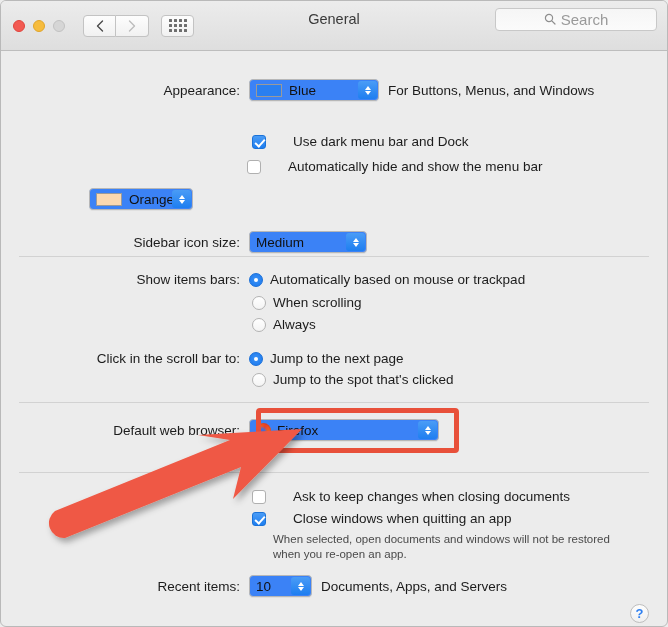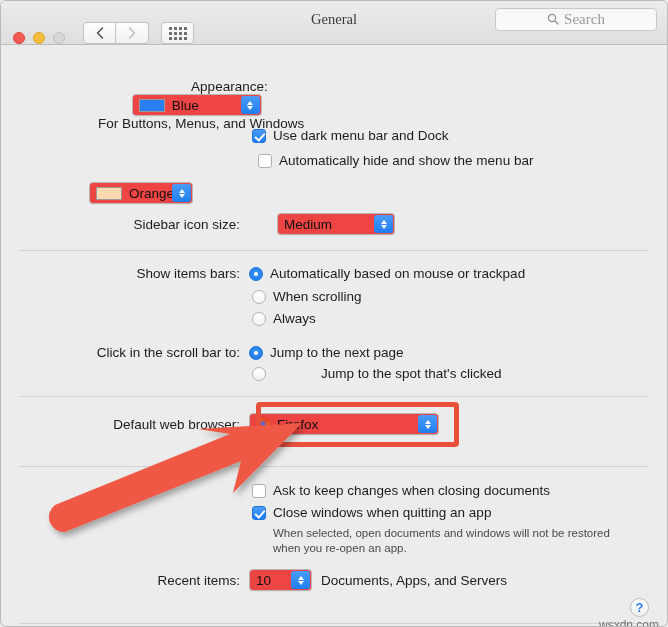--- a/index.html
+++ b/index.html
@@ -14,26 +14,25 @@
     width: 668px; height: 627px;
     background: #ececec;
     border: 1px solid #b9b9b9;
     border-radius: 6px;
     overflow: hidden;
   }
 
   
   #titlebar {
     position: relative;
-    height: 44px;
+    height: 50px;
     background: linear-gradient(to bottom, #ececec 0%, #dedede 100%);
     border-bottom: 1px solid #bdbdbd;
     display: flex;
-    align-items: flex-end;
-    font-family: Liberation Serif, serif;
+    align-items: center;
   }
   .traffic {
     display: flex; gap: 8px;
     margin-left: 12px;
   }
   .tl { width: 12px; height: 12px; border-radius: 50%; }
   .tl-close  { background: #f25a52; border: 1px solid #e0443d; }
   .tl-min    { background: #f6bc3e; border: 1px solid #e0a52b; }
   .tl-zoom   { background: #d6d6d6; border: 1px solid #c2c2c2; }
 
@@ -101,21 +100,21 @@
     font-size: 13.5px;
     color: #1c1c1c;
     margin-left: 9px;
     white-space: nowrap;
   }
 
   
   .popup {
     position: relative;
     height: 22px;
-    background: #ef4444;
+    background: #3b82f6;
     border: 1px solid #b7b7b7;
     border-radius: 4px;
     display: flex;
     align-items: center;
     padding-left: 6px;
     font-size: 13.5px;
     color: #111;
     box-shadow: 0 1px 0 rgba(0,0,0,0.05);
   }
   .popup .stepper {
@@ -137,21 +136,21 @@
   .stepper .down { border-top: 4px solid #fff; }
 
   .swatch {
     width: 26px; height: 13px;
     border: 1px solid #9a9a9a;
     margin-right: 7px;
     flex: none;
   }
 
   
-  .cbrow { display: flex; align-items: flex-start; }
+  .cbrow { display: flex; align-items: flex-start; gap: 20px; }
   .cb {
     width: 14px; height: 14px;
     border-radius: 3px;
     border: 1px solid #b0b0b0;
     background: #fff;
     flex: none;
     margin-right: 7px;
     position: relative;
     top: 1px;
   }
@@ -311,55 +310,55 @@
             <circle cx="5" cy="5" r="3.6" stroke="currentColor" stroke-width="1.2" fill="none"></circle>
             <path d="M7.8 7.8L11 11" stroke="currentColor" stroke-width="1.2" stroke-linecap="round"></path>
           </svg>
       </span>
       <span class="splaceholder">Search</span>
     </div>
   </div>
 
   <div id="content">
 
-    <div class="row" style="left:88px; top:34px;flex-direction:column;">
+    <div class="row" style="left:88px; top:28px;">
       <div class="lbl">Appearance:</div>
       <div class="popup" style="width:130px;">
         <span class="swatch" style="background:#2a7ff0;"></span>
         <span>Blue</span>
         <span class="stepper">
           <i class="chev up"></i>
             <i class="chev down"></i>
         </span>
       </div>
       <div class="trail">For Buttons, Menus, and Windows</div>
     </div>
 
     <div class="row cbrow" style="left:251px; top:83px;">
       <span class="cb on"></span>
       <span class="cbtext">Use dark menu bar and Dock</span>
     </div>
 
-    <div class="row cbrow" style="left:257px; top:108px;">
+    <div class="row cbrow" style="left:246px; top:108px;">
       <span class="cb"></span>
       <span class="cbtext">Automatically hide and show the menu bar</span>
     </div>
 
     <div class="row" style="left:88px; top:137px;">
       <div class="popup" style="width:104px;">
         <span class="swatch" style="background:#fbd9b0;"></span>
         <span>Orange</span>
         <span class="stepper">
           <i class="chev up"></i>
             <i class="chev down"></i>
         </span>
       </div>
     </div>
 
-    <div class="row" style="left:88px; top:168px;gap:28px;">
+    <div class="row" style="left:88px; top:180px;">
       <div class="lbl">Sidebar icon size:</div>
       <div class="popup" style="width:118px;">
         <span>Medium</span>
         <span class="stepper">
           <i class="chev up"></i>
             <i class="chev down"></i>
         </span>
       </div>
     </div>
 
@@ -381,21 +380,21 @@
       <span class="rbtext">Always</span>
     </div>
 
     <div class="row" style="left:88px; top:300px;">
       <div class="lbl">Click in the scroll bar to:</div>
       <div class="rbrow">
         <span class="rb on"></span>
         <span class="rbtext">Jump to the next page</span>
       </div>
     </div>
-    <div class="row rbrow" style="left:251px; top:321px;gap:48px;">
+    <div class="row rbrow" style="left:251px; top:321px;">
       <span class="rb"></span>
       <span class="rbtext">Jump to the spot that's clicked</span>
     </div>
 
     <div class="divider" style="top:351px;"></div>
 
     <div class="row" style="left:88px; top:368px;">
       <div class="lbl">Default web browser:</div>
       <div class="popup" style="width:190px;">
         <span class="ff"></span>

